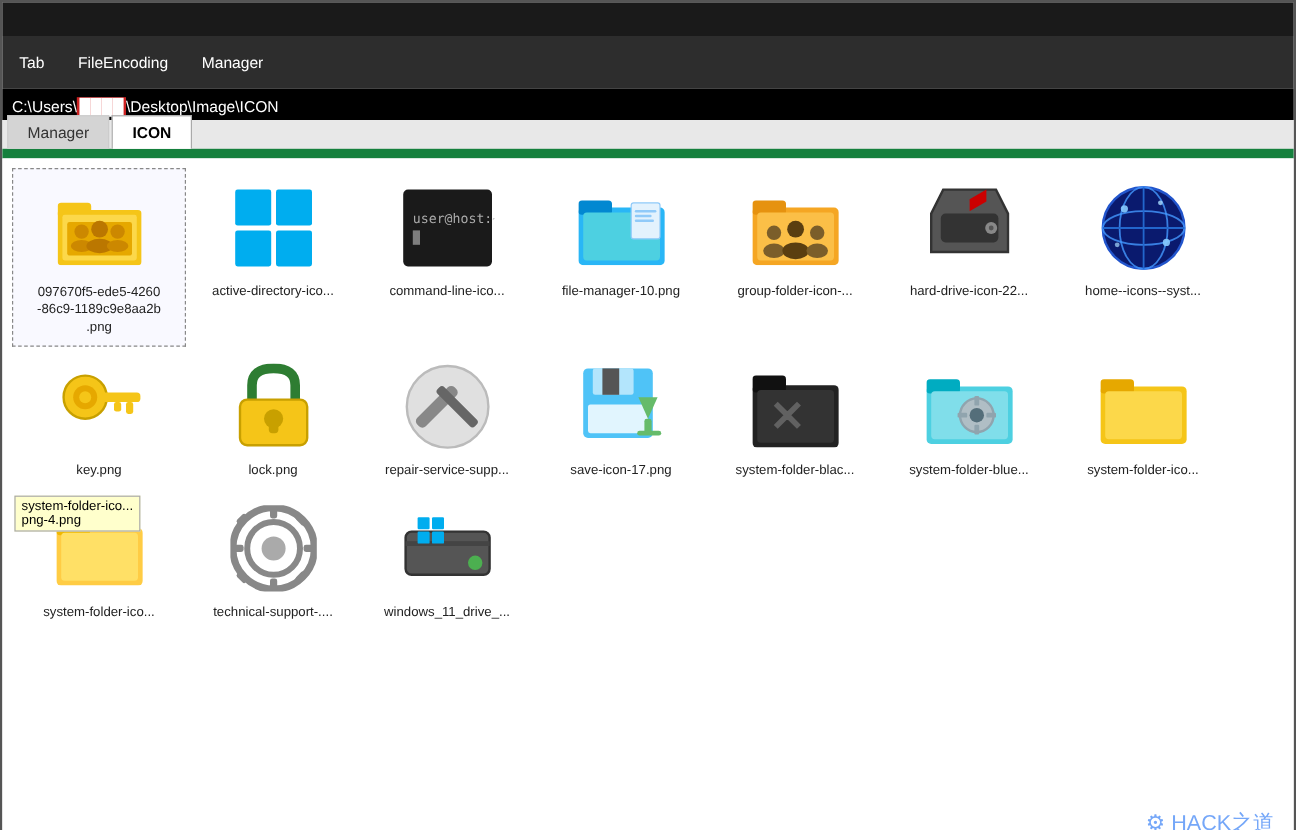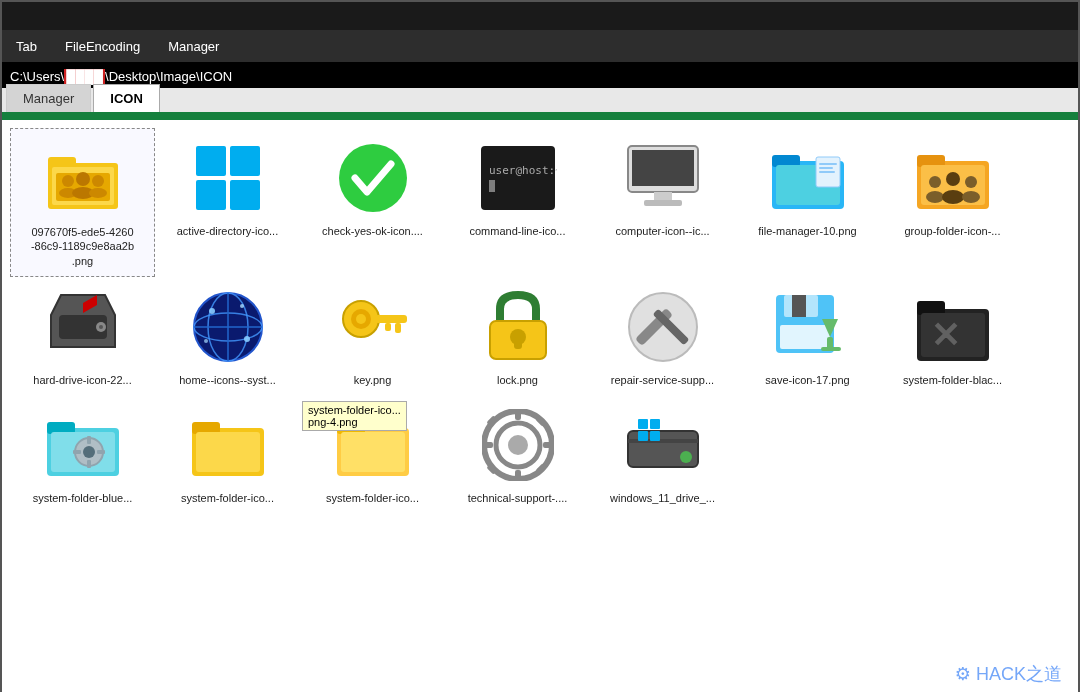--- a/index.html
+++ b/index.html
@@ -10,21 +10,21 @@
       background: #1a1a1a;
       height: 28px;
       display: flex;
       align-items: center;
       padding: 0 8px;
     }
 
     
     #menu-bar {
       background: #2d2d2d;
-      height: 32px;
+      height: 44px;
       display: flex;
       align-items: center;
       padding: 0 8px;
       gap: 16px;
       color: #fff;
     }
     .menu-item {
       color: #fff;
       cursor: pointer;
       padding: 4px 6px;
@@ -190,52 +190,32 @@
             <rect x="4" y="4" width="30" height="30" rx="2" fill="#00adef"></rect>
             <rect x="38" y="4" width="30" height="30" rx="2" fill="#00adef"></rect>
             <rect x="4" y="38" width="30" height="30" rx="2" fill="#00adef"></rect>
             <rect x="38" y="38" width="30" height="30" rx="2" fill="#00adef"></rect>
           </svg>
         </div>
         <span class="icon-label">active-directory-ico...</span>
       </div>
 
 
-      <div class="icon-item">
-        <div class="icon-img">
-          <svg width="72" height="72" viewBox="0 0 72 72">
-            <circle cx="36" cy="36" r="34" fill="#2ecc40"></circle>
-            <polyline points="18,36 30,50 54,22" fill="none" stroke="white" stroke-width="7" stroke-linecap="round" stroke-linejoin="round"></polyline>
-          </svg>
-        </div>
-        <span class="icon-label">check-yes-ok-icon....</span>
-      </div>
 
       <div class="icon-item">
         <div class="icon-img">
           <svg width="78" height="68" viewBox="0 0 78 68">
             <rect x="2" y="2" width="74" height="64" rx="4" fill="#1a1a1a"></rect>
             <text x="10" y="30" fill="#aaa" font-size="11" font-family="monospace">user@host:~$</text>
             <rect x="10" y="36" width="6" height="12" fill="#aaa" opacity="0.7"></rect>
           </svg>
         </div>
         <span class="icon-label">command-line-ico...</span>
       </div>
 
-      <div class="icon-item">
-        <div class="icon-img">
-          <svg width="78" height="72" viewBox="0 0 78 72">
-            <rect x="4" y="4" width="70" height="46" rx="4" fill="#ddd" stroke="#888" stroke-width="2"></rect>
-            <rect x="8" y="8" width="62" height="36" fill="#444"></rect>
-            <rect x="30" y="50" width="18" height="8" fill="#ccc"></rect>
-            <rect x="20" y="58" width="38" height="6" rx="2" fill="#bbb"></rect>
-          </svg>
-        </div>
-        <span class="icon-label">computer-icon--ic...</span>
-      </div>
 
       <div class="icon-item">
         <div class="icon-img">
           <svg width="72" height="62" viewBox="0 0 72 62">
             <rect x="0" y="14" width="72" height="48" rx="4" fill="#29b6f6"></rect>
             <rect x="0" y="8" width="28" height="12" rx="3" fill="#0288d1"></rect>
             <rect x="4" y="18" width="64" height="40" rx="3" fill="#4dd0e1"></rect>
 
             <rect x="44" y="10" width="24" height="30" rx="2" fill="#e3f2fd" stroke="#90caf9" stroke-width="1"></rect>
             <rect x="47" y="16" width="18" height="2" rx="1" fill="#90caf9"></rect>

